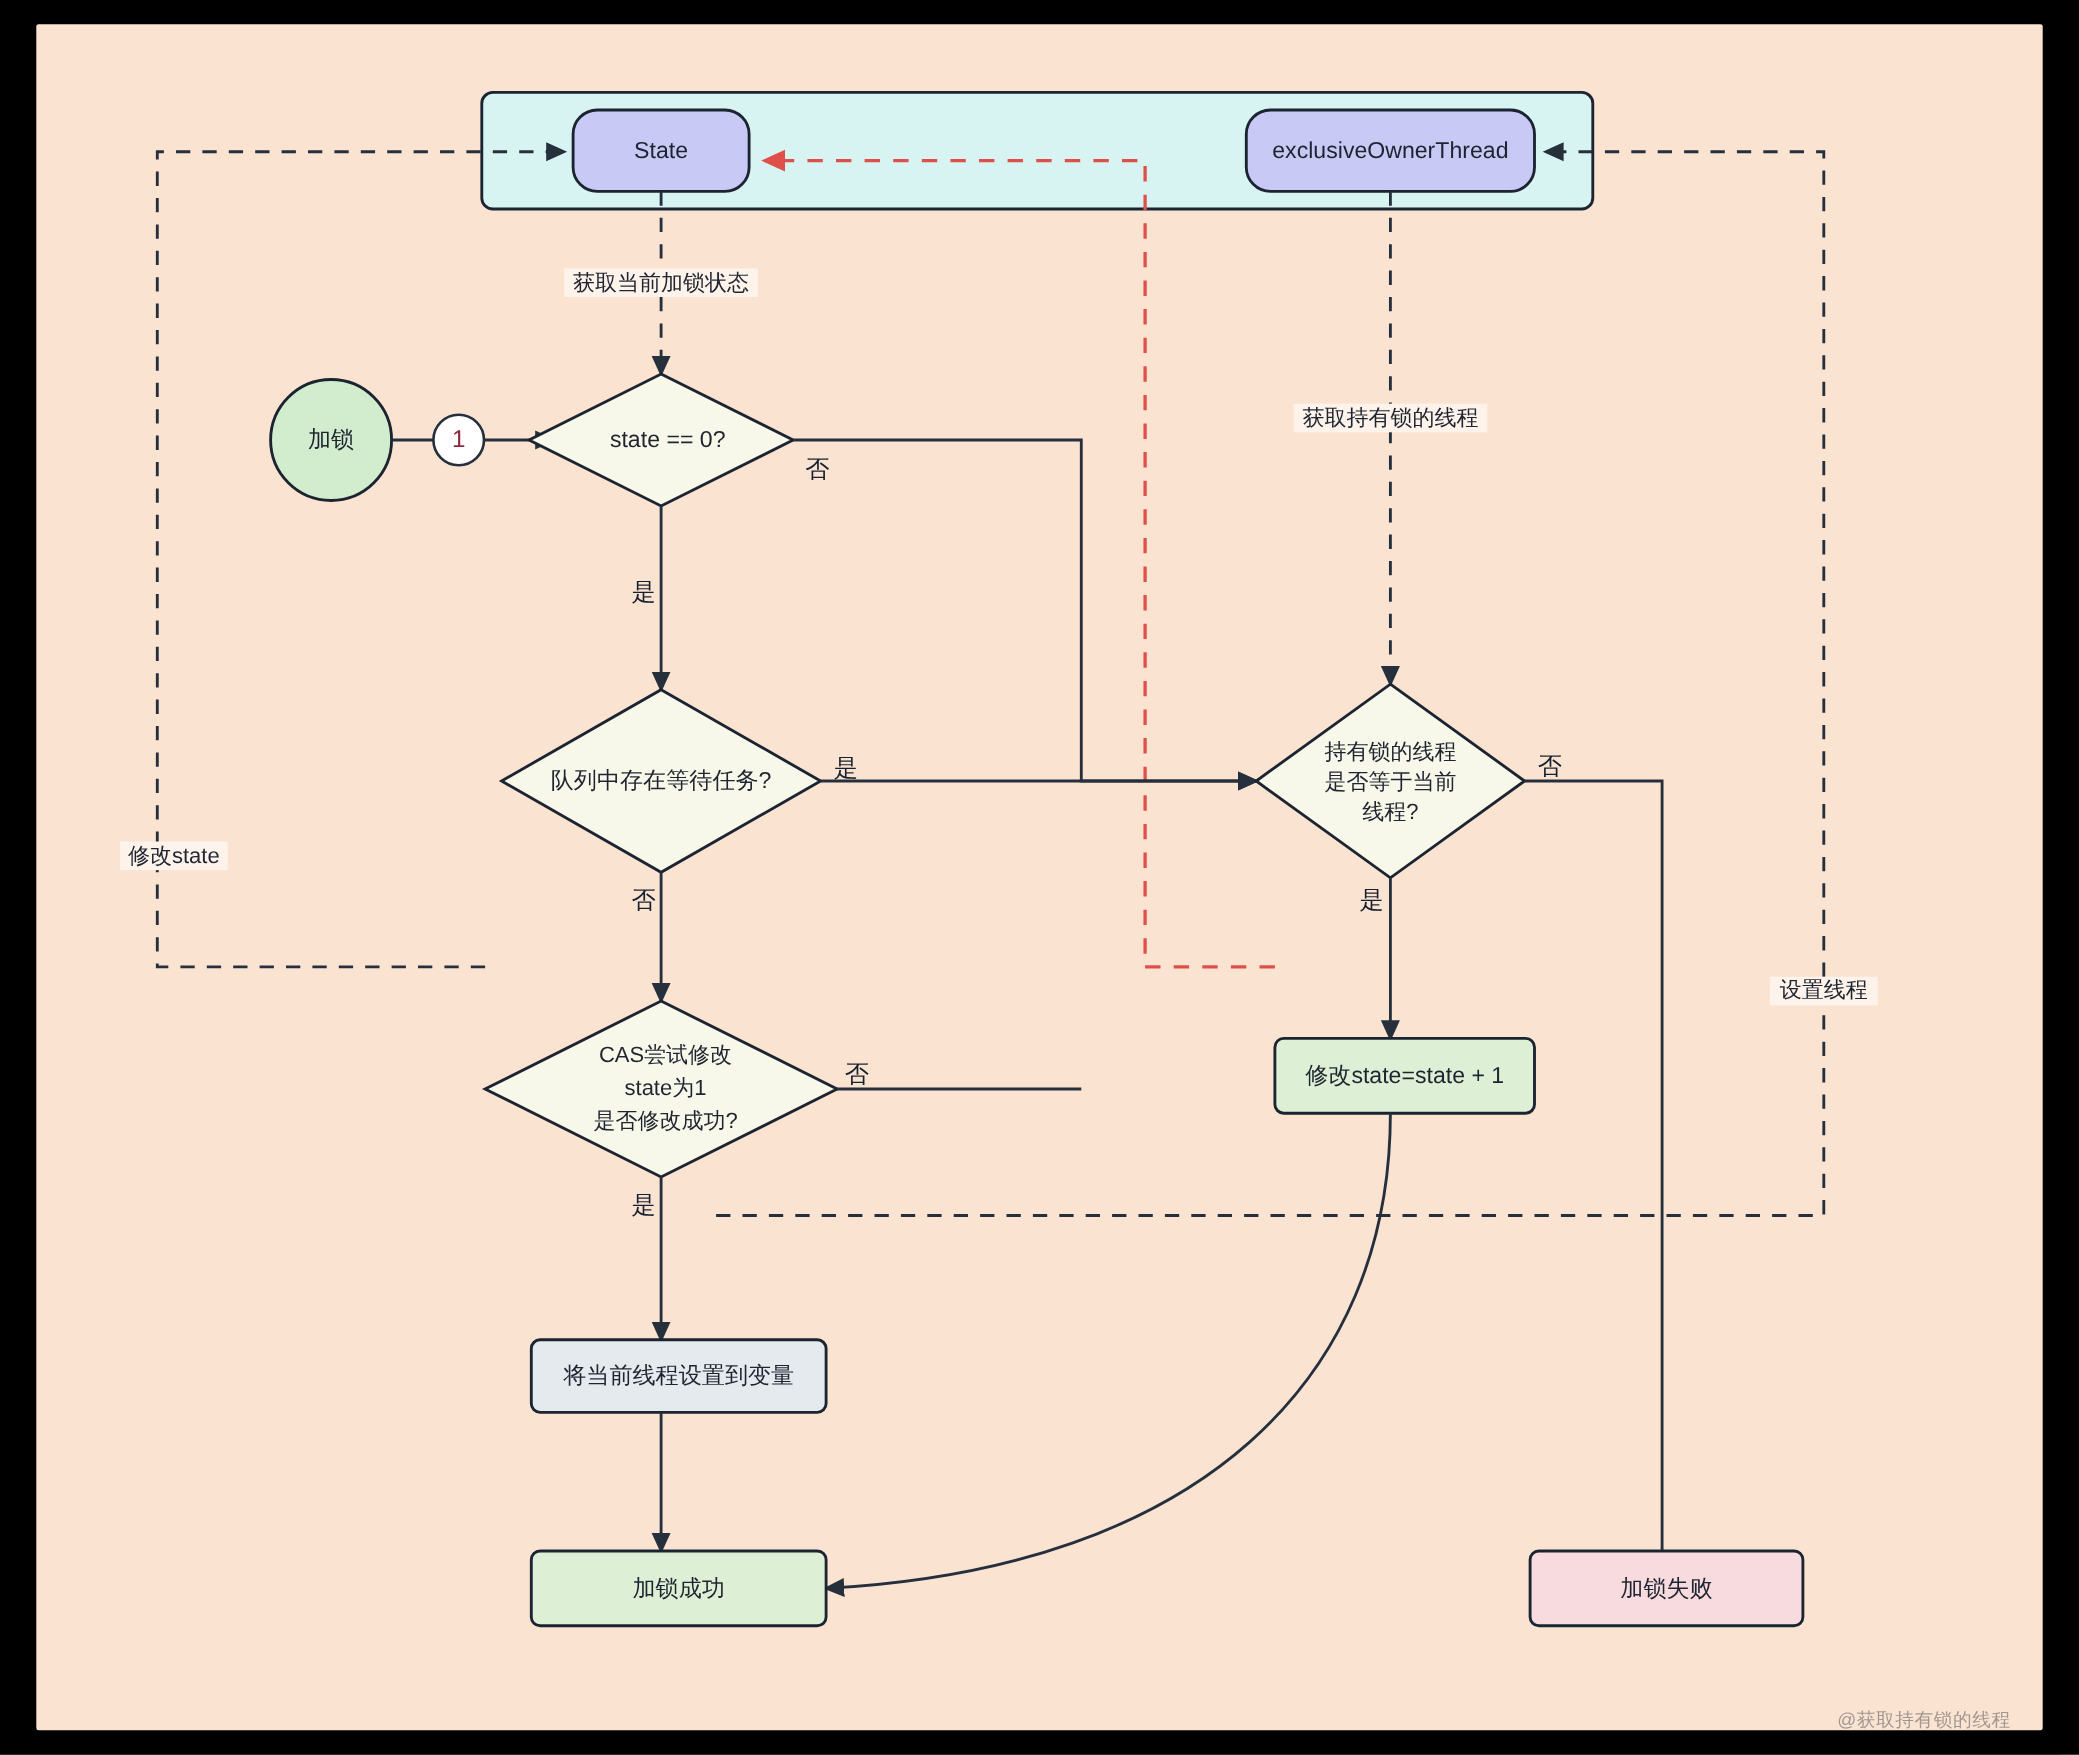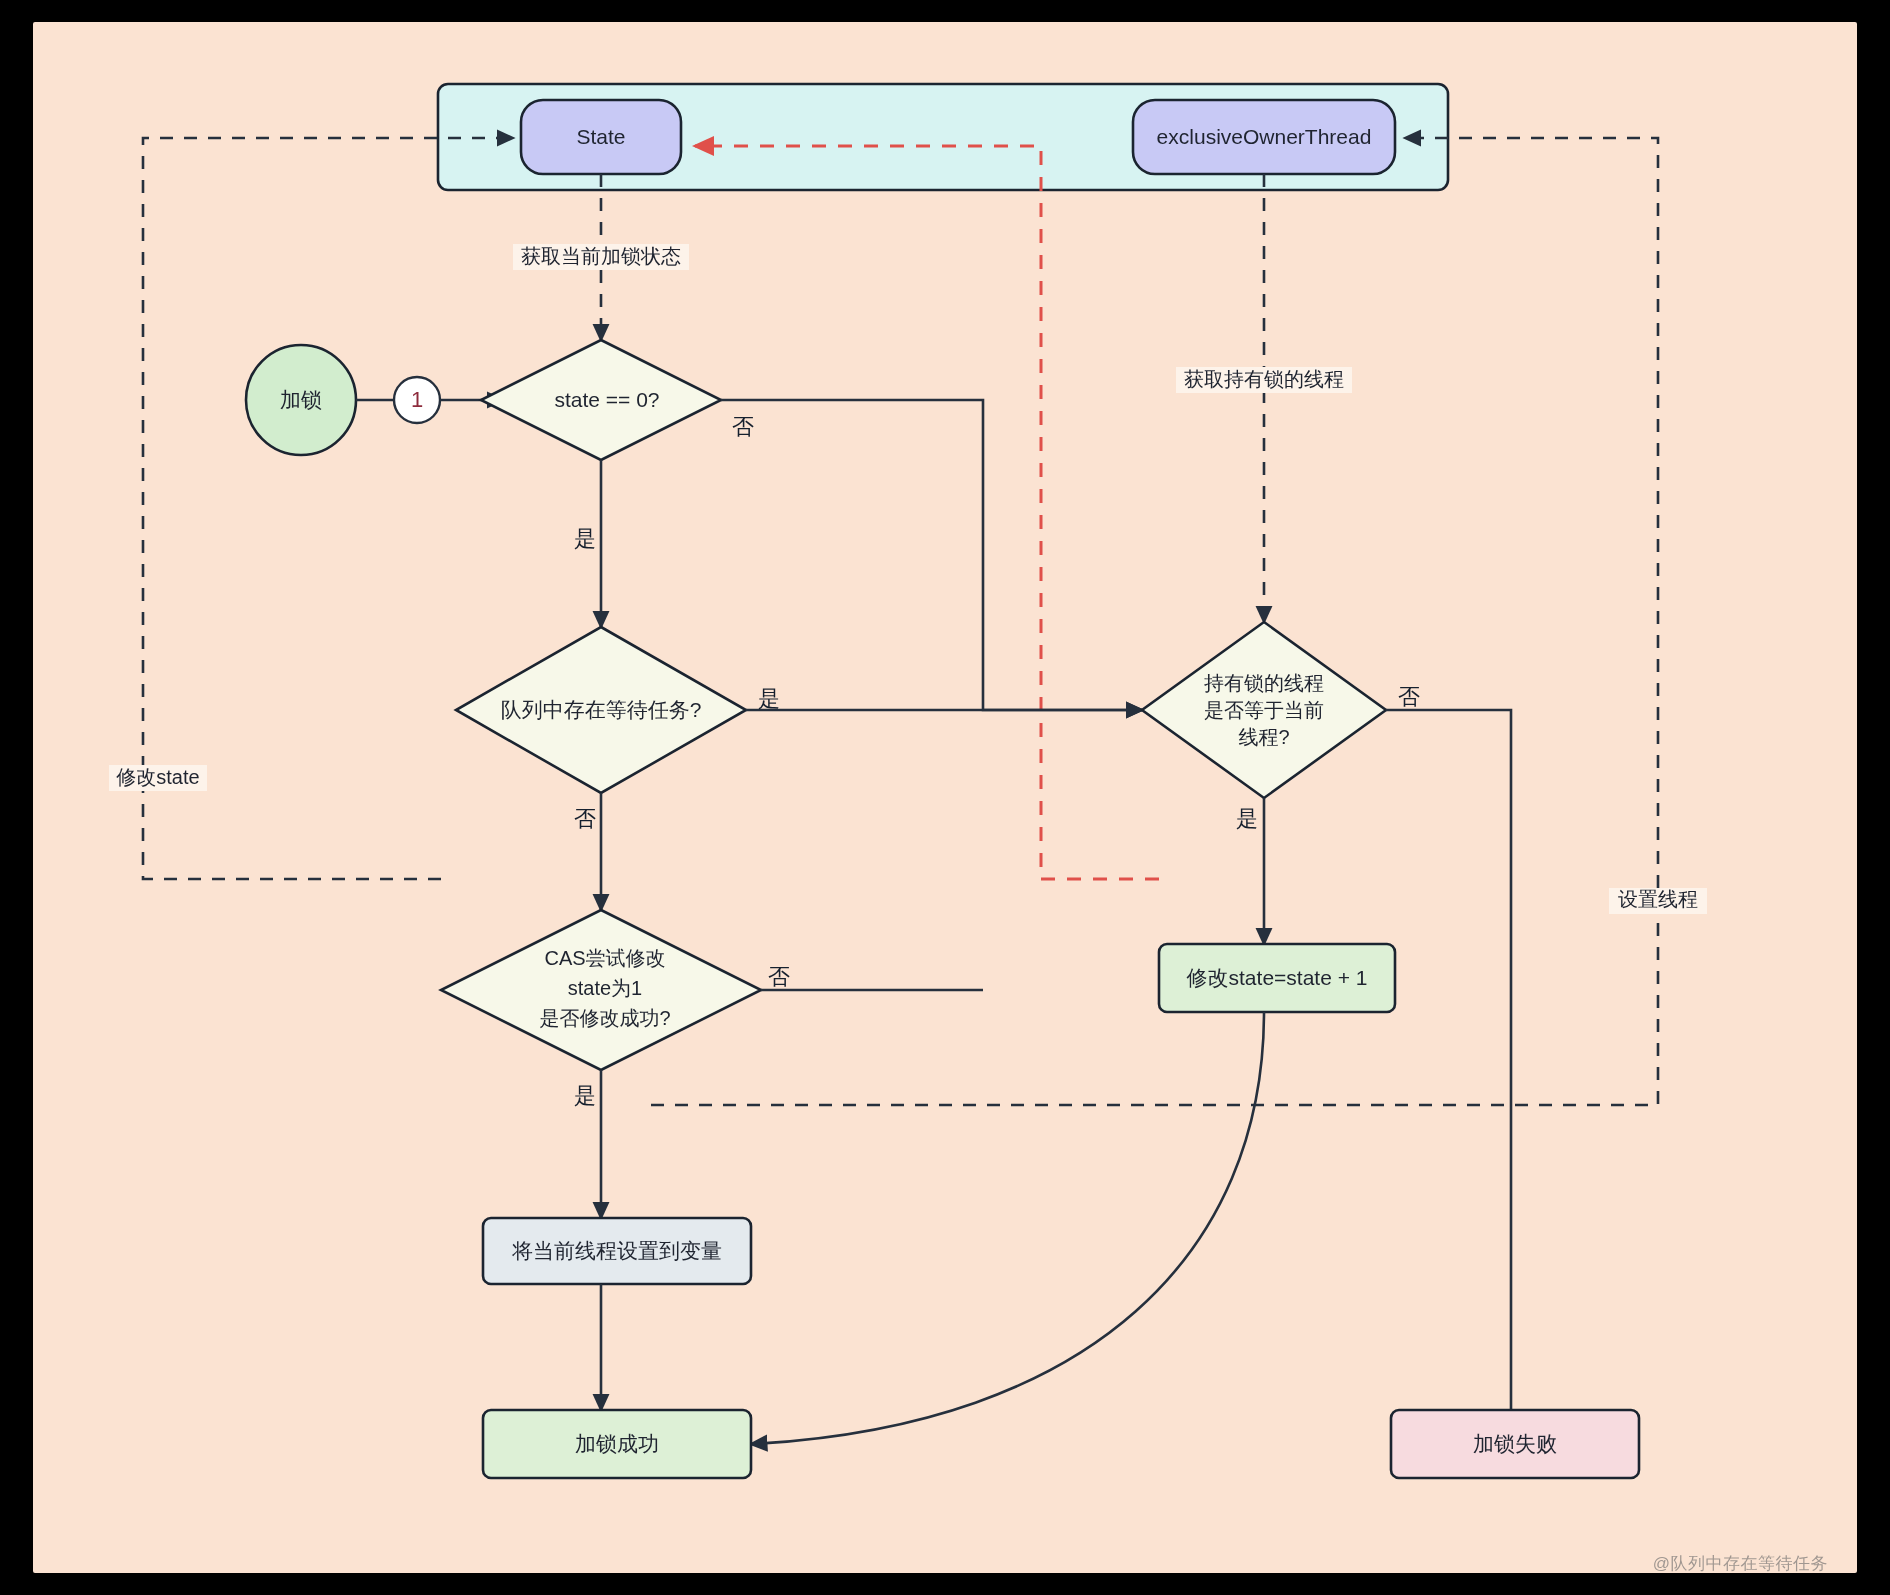--- a/index.html
+++ b/index.html
@@ -227,14 +227,14 @@
       </g>
 
       <g>
         <rect x="1358" y="1388" width="248" height="68" rx="8" ry="8" class="shape" fill="#f7dbdf"></rect>
         <text class="node-label" x="1482" y="1423">加锁失败</text>
       </g>
 
     </svg>
   </div>
 
-  <div class="watermark">@队列中存在等待任务</div>
+  <div class="watermark">@获取持有锁的线程</div>
 </div>
 
 </body></html>

